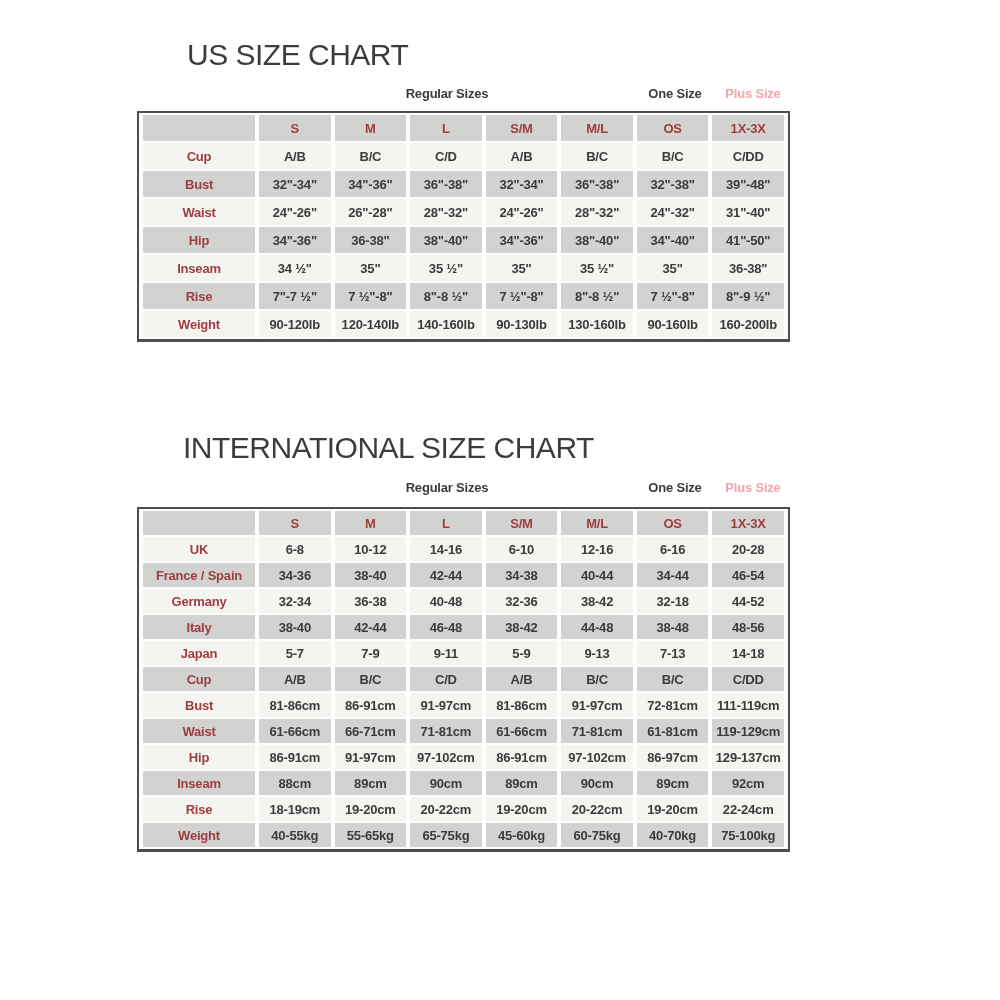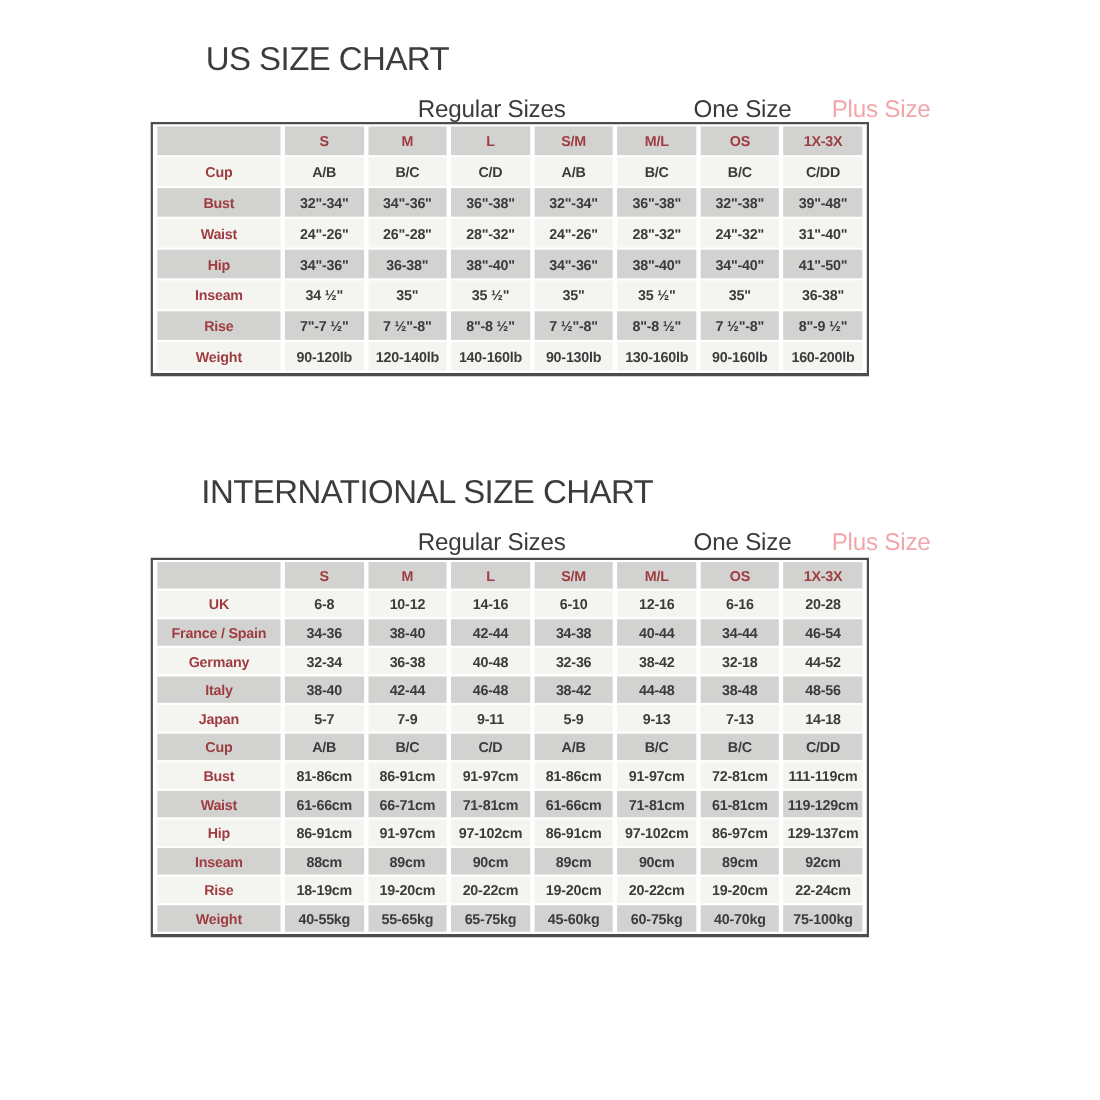--- a/index.html
+++ b/index.html
@@ -13,24 +13,24 @@
     position:absolute;
     font-size:30px;font-weight:400;letter-spacing:-0.5px;
     color:var(--title-dark,#3c3c3c);
     white-space:nowrap;line-height:1;
   }
   .group-row{
     position:absolute;left:137px;width:653px;height:22px;
   }
   .group-label{
     position:absolute;top:0;transform:translateX(-50%);
-    font-size:22px;font-weight:400;letter-spacing:-0.2px;
+    font-size:13px;font-weight:700;letter-spacing:-0.2px;
     color:var(--text-dark,#333);white-space:nowrap;line-height:1.2;
   }
-  .group-label.plus{color:var(--plus-pink,#f0a6ab);margin-left:48px;}
+  .group-label.plus{color:var(--plus-pink,#f0a6ab);}
   table.sizetable{
     position:absolute;left:137px;width:653px;
     border-collapse:separate;border-spacing:4px 2px;
     table-layout:fixed;background:#ffffff;
     border:2px solid var(--border-dark,#4d4d4d);
     border-bottom-width:3px;
   }
   table.sizetable th, table.sizetable td{
     padding:0;text-align:center;vertical-align:middle;
     font-size:13px;line-height:1;letter-spacing:-0.2px;

